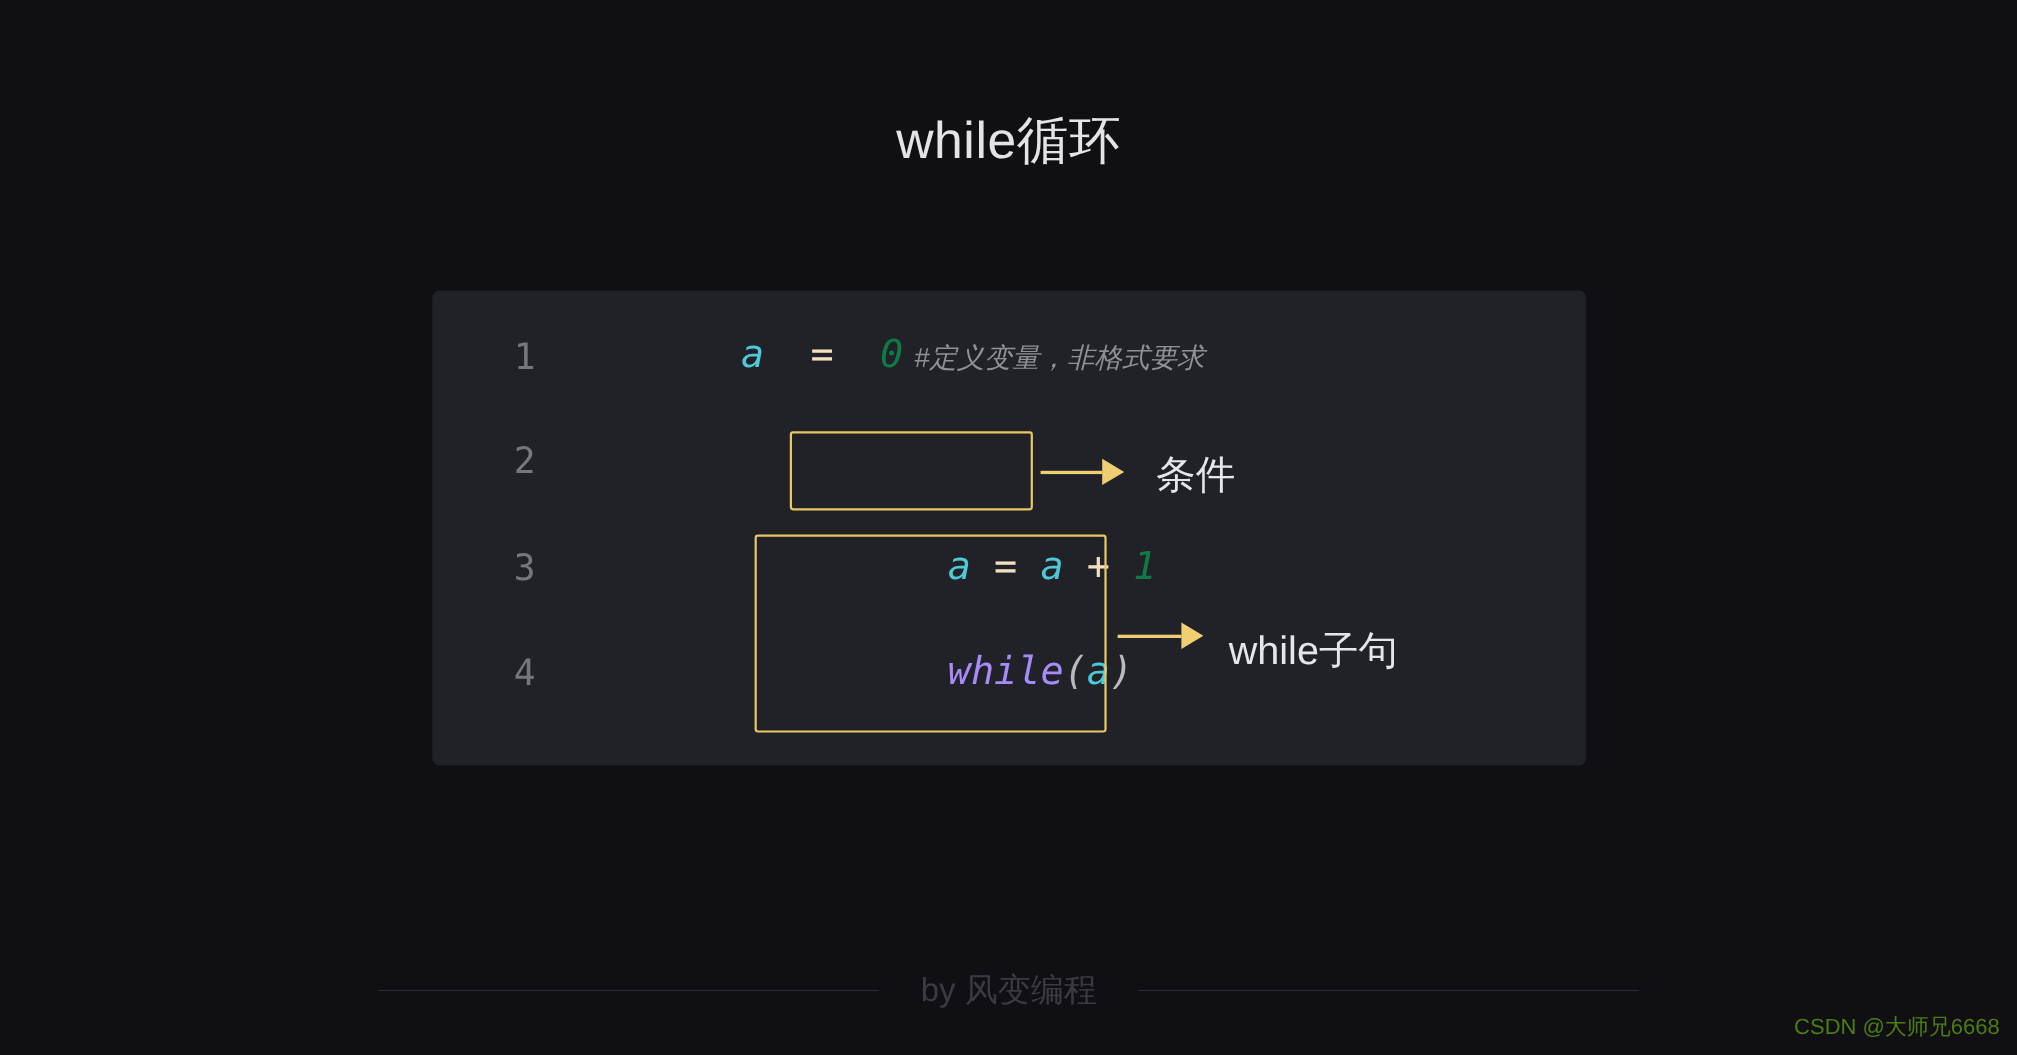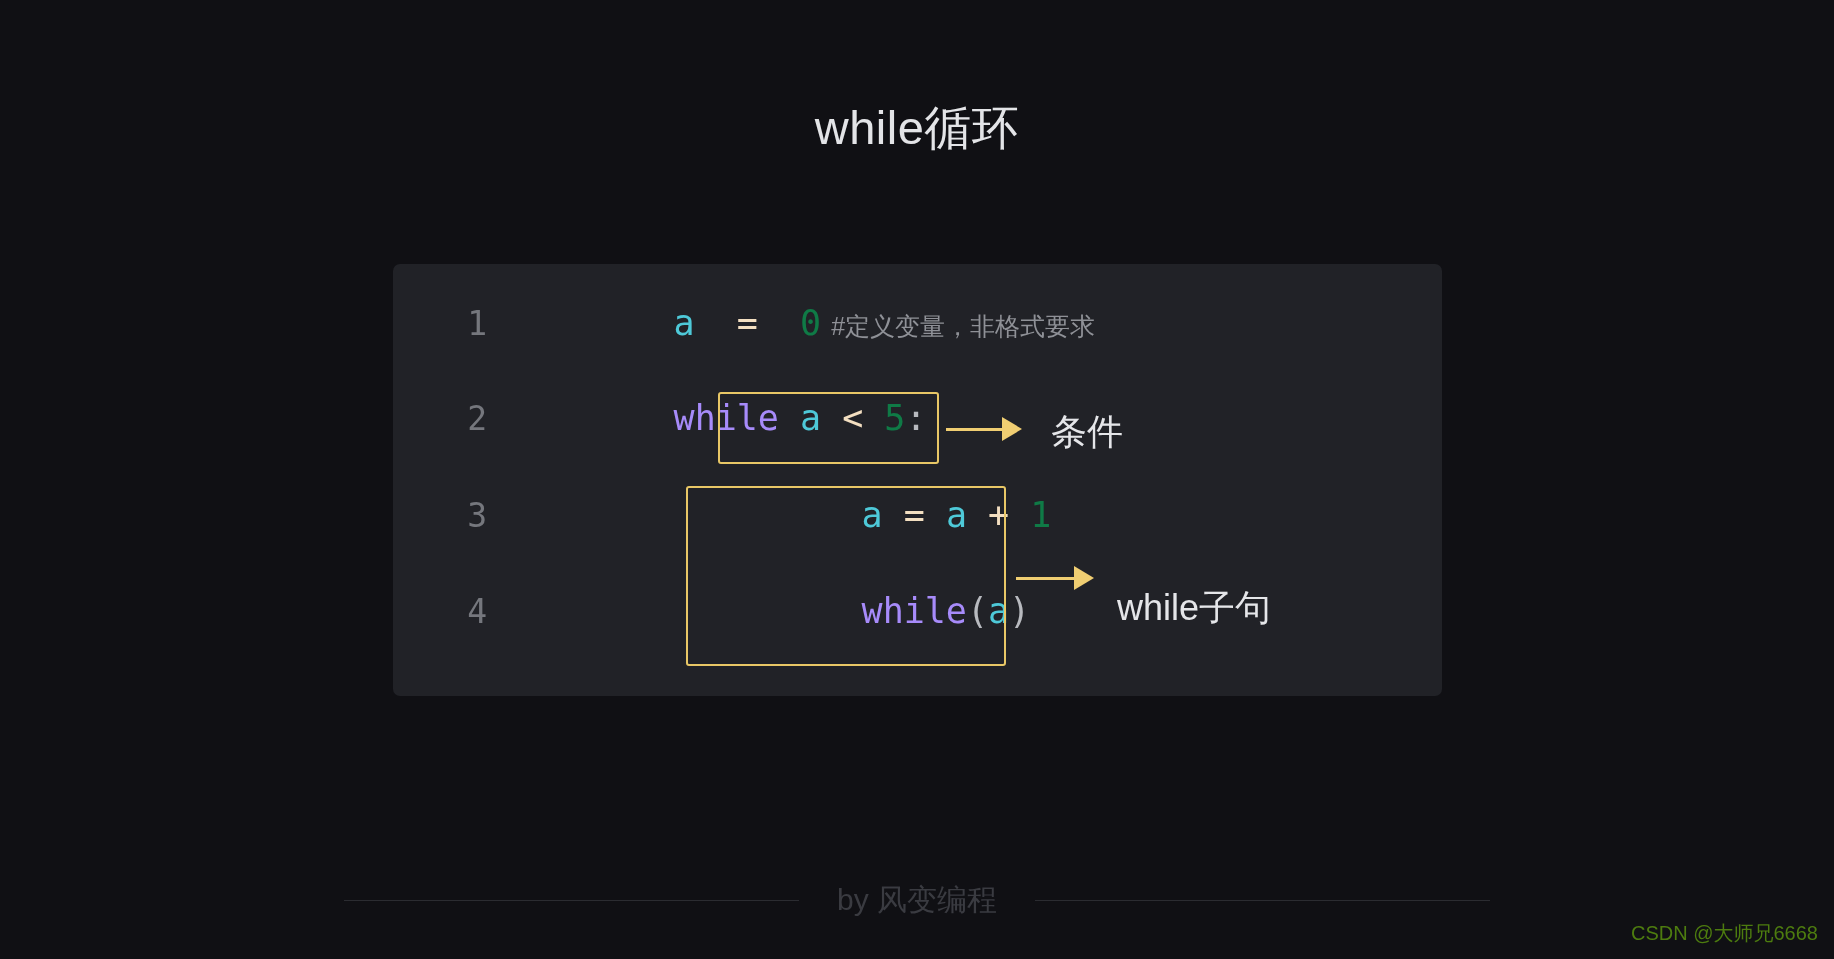--- a/index.html
+++ b/index.html
@@ -74,20 +74,21 @@
     padding-right: 18px;
     box-sizing: border-box;
     color: #75777d;
     font-size: 33px;
     font-family: "DejaVu Sans Mono", "Liberation Mono", monospace;
   }
 
   .code-text {
     white-space: pre;
     font-family: "DejaVu Sans Mono", "Liberation Mono", monospace;
+    font-style: italic;
   }
 
   
   .tok-var      { color: #4ec9d8; }
   .tok-op       { color: #f3dfc1; }
   .tok-num      { color: #0f7a46; }
   .tok-kw       { color: #a78bfa; }
   .tok-punct    { color: #b8babf; }
   .tok-comment  {
     color: #8f9197;
@@ -151,21 +152,21 @@
 
   
   .annot-label {
     position: absolute;
     font-size: 36px;
     color: #e5e6e9;
     font-family: "Liberation Sans", "DejaVu Sans", sans-serif;
     white-space: nowrap;
   }
   .annot-condition { left: 1051px; top: 408px; text-align: center; }
-  .annot-body      { left: 1117px; top: 584px; text-align: center; }
+  .annot-body      { left: 1117px; top: 568px; text-align: center; }
 
   
   .footer {
     position: absolute;
     left: 0;
     top: 880px;
     width: 1834px;
     display: flex;
     align-items: center;
     justify-content: center;
@@ -204,23 +205,20 @@
 
     <div class="code-line ln-1">
       <span class="gutter">1</span>
       <span class="code-text">
         <span class="tok-var">a</span><span class="tok-punct">  </span><span class="tok-op">=</span><span class="tok-punct">  </span><span class="tok-num">0</span><span class="tok-comment">#定义变量，非格式要求</span>
       </span>
     </div>
 
     <div class="code-line ln-2">
       <span class="gutter">2</span>
-      <span class="code-text">
-        <span class="tok-kw">while</span><span class="tok-punct"> </span><span class="tok-var">a</span><span class="tok-punct"> </span><span class="tok-op">&lt;</span><span class="tok-punct"> </span><span class="tok-num">5</span><span class="tok-punct">:</span>
-      </span>
     </div>
 
     <div class="code-line ln-3">
       <span class="gutter">3</span>
       <span class="code-text" style="margin-left:188px;">
         <span class="tok-var">a</span><span class="tok-punct"> </span><span class="tok-op">=</span><span class="tok-punct"> </span><span class="tok-var">a</span><span class="tok-punct"> </span><span class="tok-op">+</span><span class="tok-punct"> </span><span class="tok-num">1</span>
       </span>
     </div>
 
     <div class="code-line ln-4">

